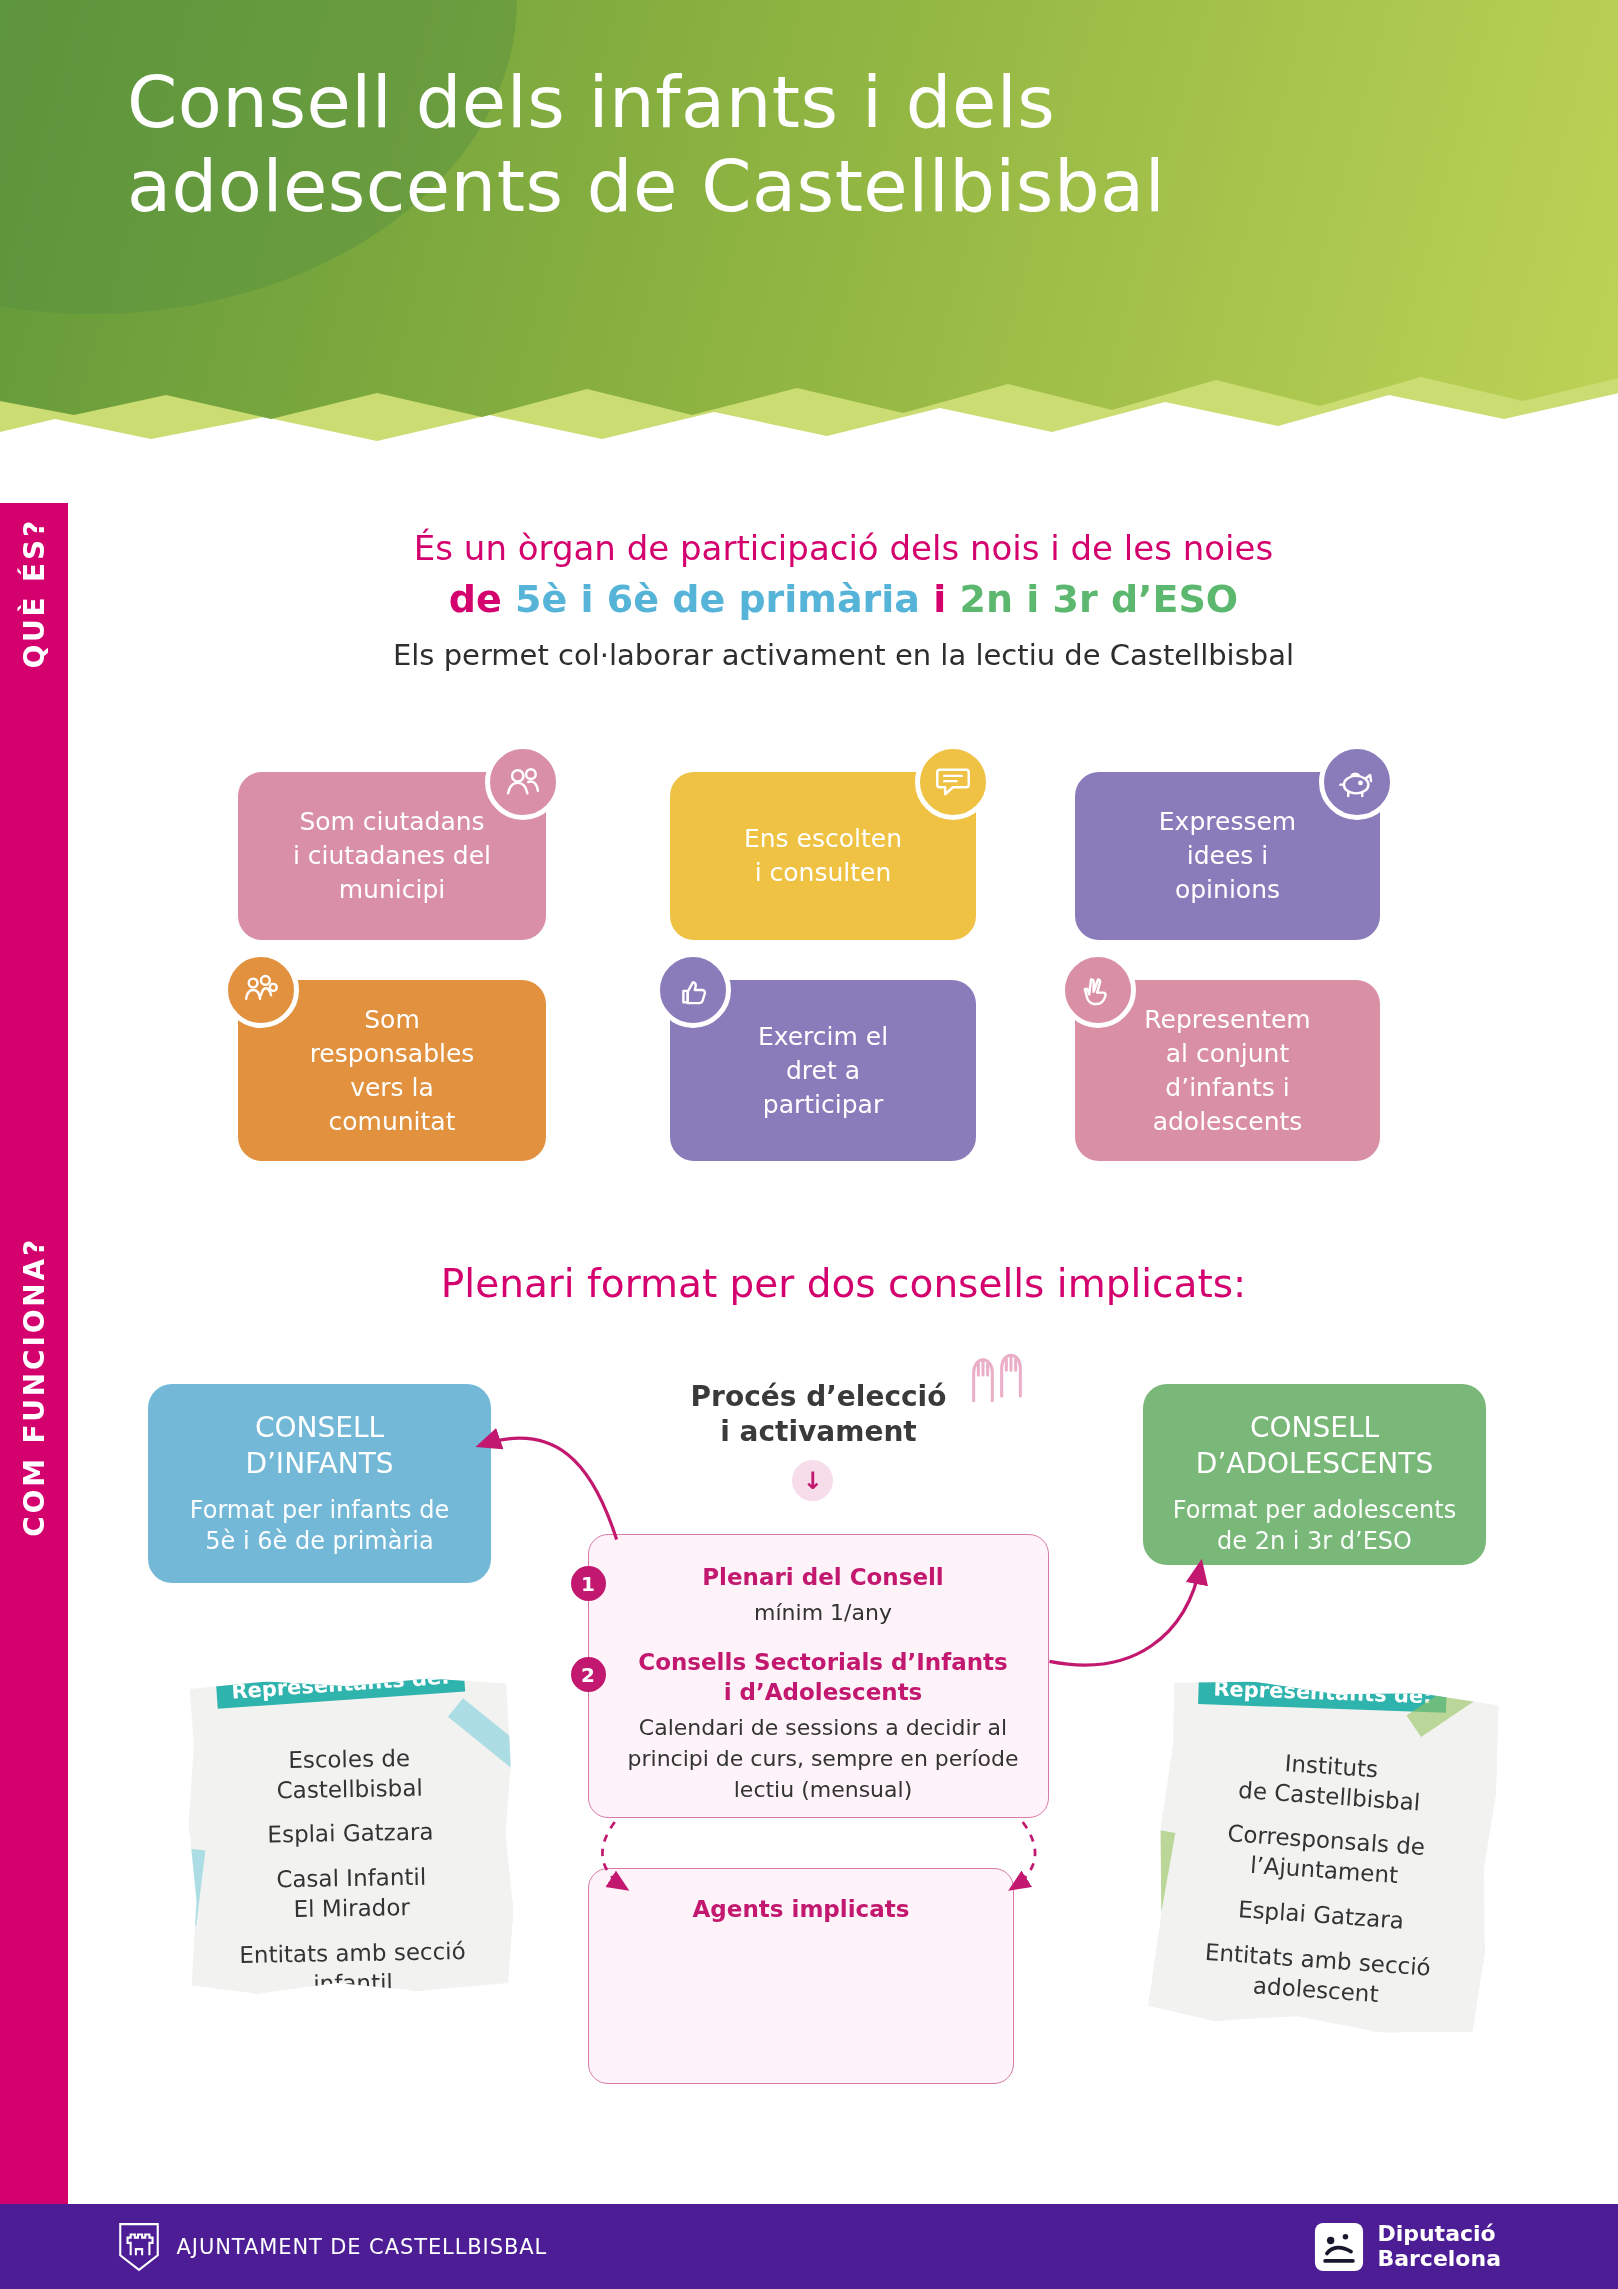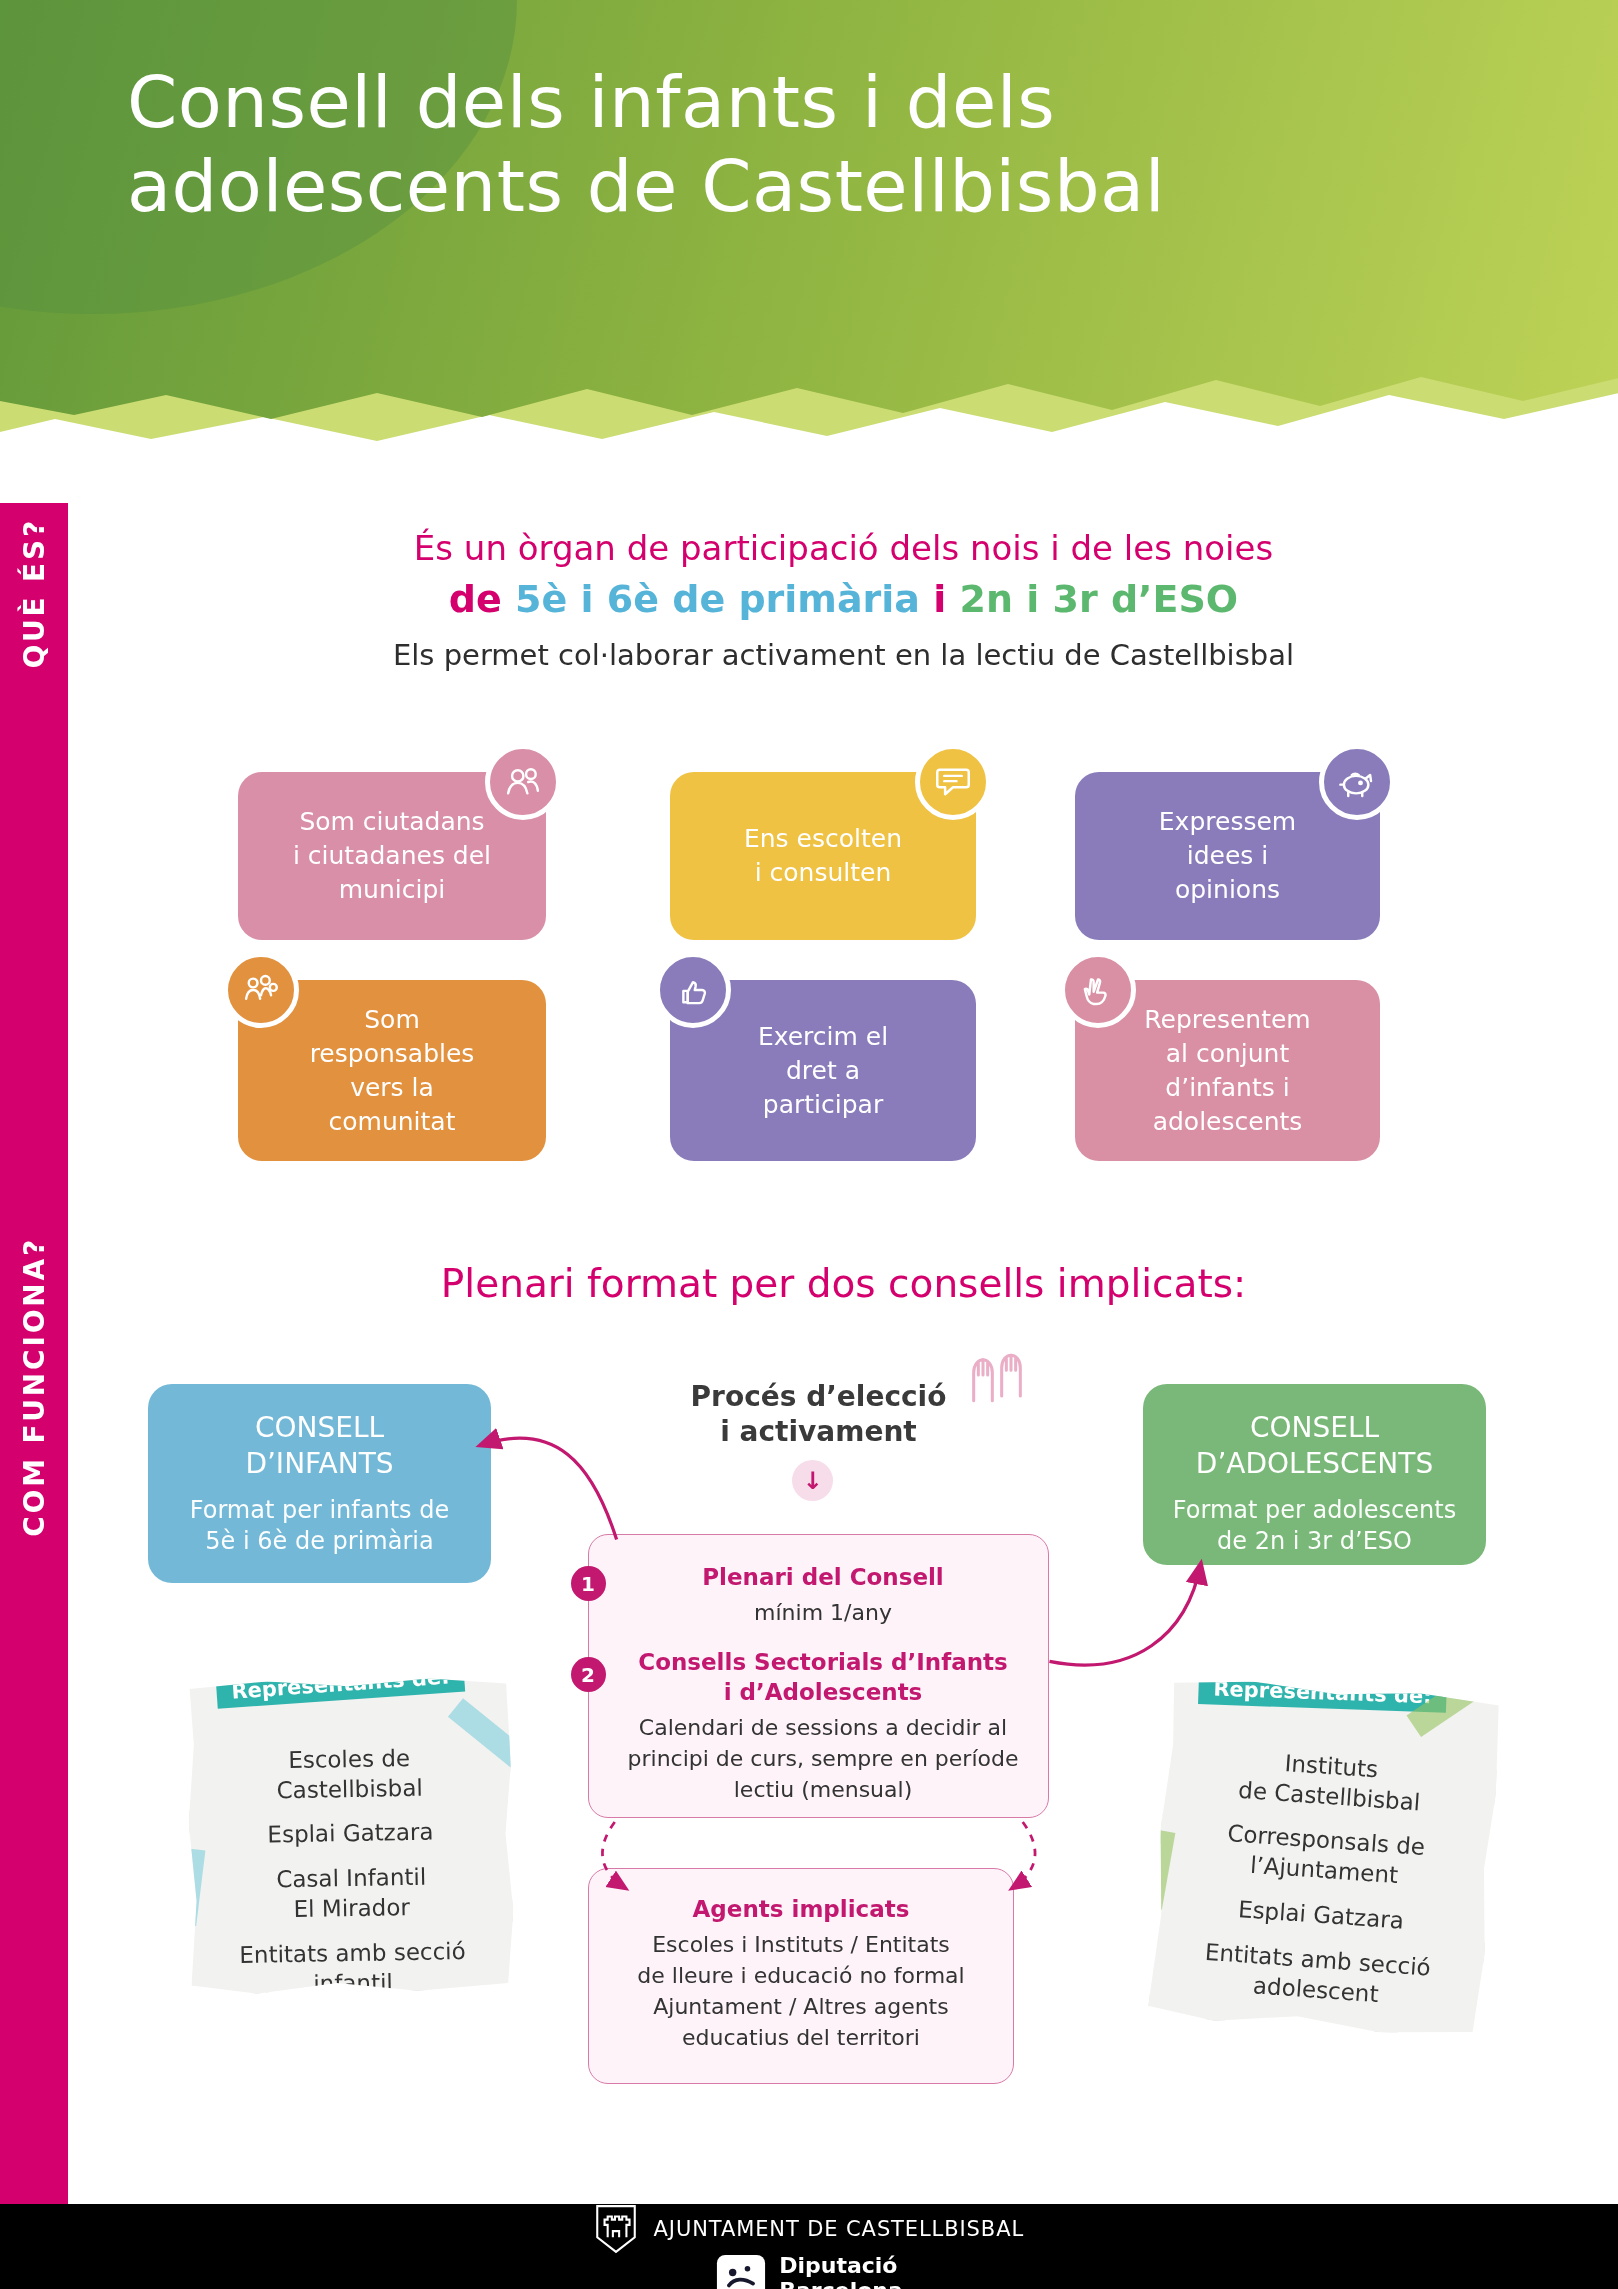--- a/index.html
+++ b/index.html
@@ -231,24 +231,20 @@
     <div class="pb-body">mínim 1/any</div>
     <div class="pb-title mt">Consells Sectorials d’Infants
 i d’Adolescents</div>
     <div class="pb-body">Calendari de sessions a decidir al
 principi de curs, sempre en període
 lectiu (mensual)</div>
   </div>
 
   <div class="pinkbox" id="agents">
     <div class="pb-title">Agents implicats</div>
-    <div class="pb-body">Escoles i Instituts / Entitats
-de lleure i educació no formal
-Ajuntament / Altres agents
-educatius del territori</div>
   </div>
 
   <svg class="arrows" width="1619" height="2290" viewBox="0 0 1754 2481">
     <defs>
       <marker id="ah" markerWidth="9" markerHeight="8" refX="6.5" refY="3.5" orient="auto">
         <path d="M0 0L8 3.5L0 7z" fill="#c2186f"></path>
       </marker>
     </defs>
     <path class="solid" d="M668 1668 C 642 1586 602 1538 520 1566"></path>
     <path class="solid" d="M1137 1800 C 1228 1818 1286 1772 1301 1694"></path>
@@ -279,21 +275,21 @@
       <div class="note-item">Corresponsals de
 l’Ajuntament</div>
       <div class="note-item">Esplai Gatzara</div>
       <div class="note-item">Entitats amb secció
 adolescent</div>
     </div>
     <div class="tape green" style="width:89px;height:26px;top:-7.4px;right:7.4px;transform:rotate(-38deg)"></div>
     <div class="tape green" style="width:24px;height:78px;top:155px;left:-13px;transform:rotate(6deg)"></div>
   </div>
 
-  <div class="footer" style="background: #000000; flex-direction: column;">
+  <div class="footer" style="background: #4c1d95;">
     <div class="f-left">
       <svg width="42" height="50" viewBox="0 0 40 48">
         <path d="M2 2h36v30L20 46 2 32z" fill="none" stroke="#fff" stroke-width="2"></path>
         <path d="M12 32V20H9v-5h3v-3h4v3h3v-3h4v3h3v-3h4v3h3v5h-3v12" fill="none" stroke="#fff" stroke-width="2"></path>
         <path d="M17 32v-6h6v6" fill="none" stroke="#fff" stroke-width="2"></path>
       </svg>
       <span>AJUNTAMENT DE CASTELLBISBAL</span>
     </div>
     <div class="f-right">
       <svg width="50" height="50" viewBox="0 0 54 54">

